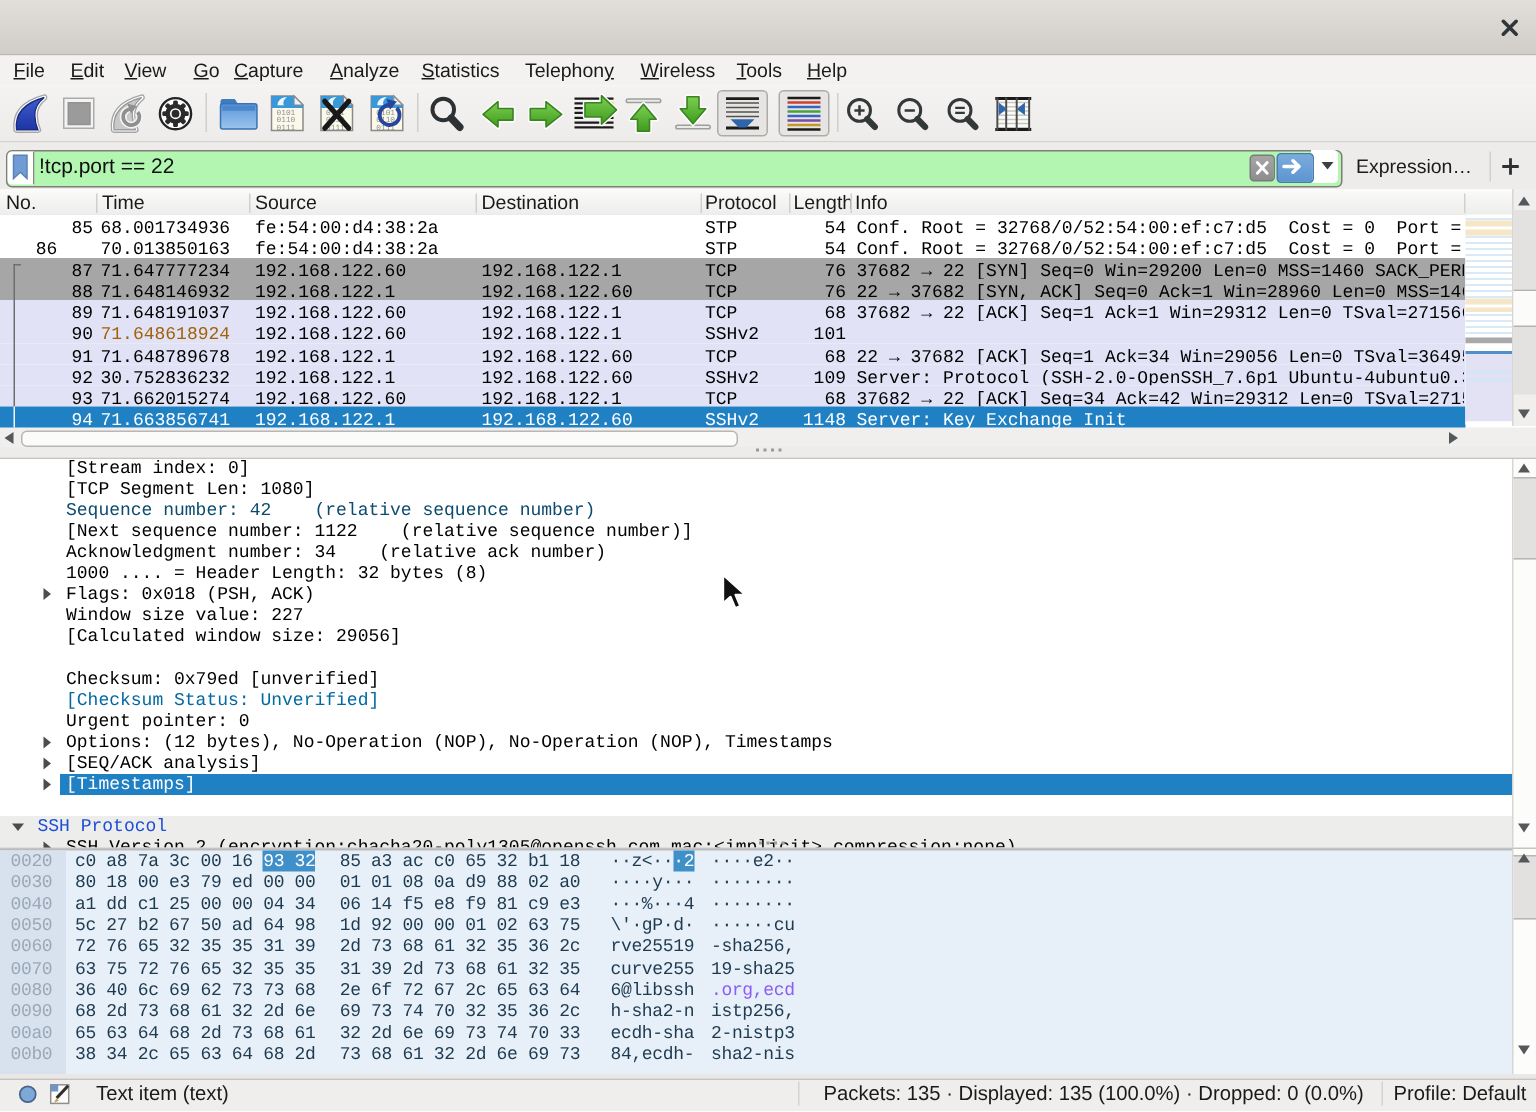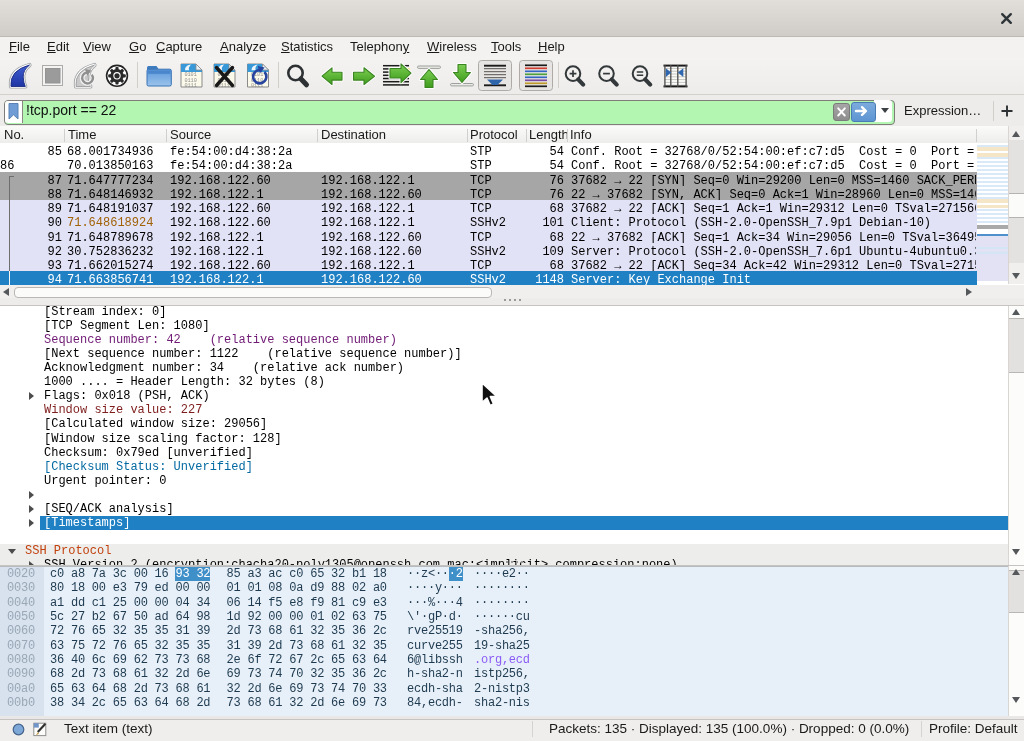--- a/index.html
+++ b/index.html
@@ -229,21 +229,21 @@
 <div class="abs" style="left:0;top:143px;width:976px;height:14px;background:#ffffff;overflow:hidden">
       <div class="mono" style="position:absolute;left:0;top:3px;width:62px;text-align:right;color:#000;line-height:12px">85</div>
       <div class="mono" style="position:absolute;left:67px;top:3px;color:#000;line-height:12px">68.001734936</div>
       <div class="mono" style="position:absolute;left:170px;top:3px;color:#000;line-height:12px">fe:54:00:d4:38:2a</div>
       <div class="mono" style="position:absolute;left:321px;top:3px;color:#000;line-height:12px"></div>
       <div class="mono" style="position:absolute;left:470px;top:3px;color:#000;line-height:12px">STP</div>
       <div class="mono" style="position:absolute;left:500px;top:3px;width:64px;text-align:right;color:#000;line-height:12px">54</div>
       <div class="mono" style="position:absolute;left:571px;top:3px;color:#000;line-height:12px">Conf. Root = 32768/0/52:54:00:ef:c7:d5  Cost = 0  Port = 0x8001</div>
     </div>
 <div class="abs" style="left:0;top:157px;width:976px;height:15px;background:#ffffff;overflow:hidden">
-      <div class="mono" style="position:absolute;left:0;top:3px;width:62px;text-align:left;color:#000;line-height:12px">86</div>
+      <div class="mono" style="position:absolute;left:0;top:3px;width:62px;text-align:center;color:#000;line-height:12px">86</div>
       <div class="mono" style="position:absolute;left:67px;top:3px;color:#000;line-height:12px">70.013850163</div>
       <div class="mono" style="position:absolute;left:170px;top:3px;color:#000;line-height:12px">fe:54:00:d4:38:2a</div>
       <div class="mono" style="position:absolute;left:321px;top:3px;color:#000;line-height:12px"></div>
       <div class="mono" style="position:absolute;left:470px;top:3px;color:#000;line-height:12px">STP</div>
       <div class="mono" style="position:absolute;left:500px;top:3px;width:64px;text-align:right;color:#000;line-height:12px">54</div>
       <div class="mono" style="position:absolute;left:571px;top:3px;color:#000;line-height:12px">Conf. Root = 32768/0/52:54:00:ef:c7:d5  Cost = 0  Port = 0x8001</div>
     </div>
 <div class="abs" style="left:0;top:172px;width:976px;height:14px;background:#a6a6a6;overflow:hidden">
       <div class="mono" style="position:absolute;left:0;top:3px;width:62px;text-align:right;color:#000;line-height:12px">87</div>
       <div class="mono" style="position:absolute;left:67px;top:3px;color:#000;line-height:12px">71.647777234</div>
@@ -271,21 +271,20 @@
       <div class="mono" style="position:absolute;left:500px;top:3px;width:64px;text-align:right;color:#000;line-height:12px">68</div>
       <div class="mono" style="position:absolute;left:571px;top:3px;color:#000;line-height:12px">37682 → 22 [ACK] Seq=1 Ack=1 Win=29312 Len=0 TSval=2715663480 TSecr=3649509693</div>
     </div>
 <div class="abs" style="left:0;top:214px;width:976px;height:15px;background:#e2e2f6;overflow:hidden">
       <div class="mono" style="position:absolute;left:0;top:3px;width:62px;text-align:right;color:#000;line-height:12px">90</div>
       <div class="mono" style="position:absolute;left:67px;top:3px;color:#a16207;line-height:12px">71.648618924</div>
       <div class="mono" style="position:absolute;left:170px;top:3px;color:#000;line-height:12px">192.168.122.60</div>
       <div class="mono" style="position:absolute;left:321px;top:3px;color:#000;line-height:12px">192.168.122.1</div>
       <div class="mono" style="position:absolute;left:470px;top:3px;color:#000;line-height:12px">SSHv2</div>
       <div class="mono" style="position:absolute;left:500px;top:3px;width:64px;text-align:right;color:#000;line-height:12px">101</div>
-      <div class="mono" style="position:absolute;left:571px;top:3px;color:#000;line-height:12px">Client: Protocol (SSH-2.0-OpenSSH_7.9p1 Debian-10)</div>
     </div>
 <div class="abs" style="left:0;top:229px;width:976px;height:14px;background:#e2e2f6;overflow:hidden">
       <div class="mono" style="position:absolute;left:0;top:3px;width:62px;text-align:right;color:#000;line-height:12px">91</div>
       <div class="mono" style="position:absolute;left:67px;top:3px;color:#000;line-height:12px">71.648789678</div>
       <div class="mono" style="position:absolute;left:170px;top:3px;color:#000;line-height:12px">192.168.122.1</div>
       <div class="mono" style="position:absolute;left:321px;top:3px;color:#000;line-height:12px">192.168.122.60</div>
       <div class="mono" style="position:absolute;left:470px;top:3px;color:#000;line-height:12px">TCP</div>
       <div class="mono" style="position:absolute;left:500px;top:3px;width:64px;text-align:right;color:#000;line-height:12px">68</div>
       <div class="mono" style="position:absolute;left:571px;top:3px;color:#000;line-height:12px">22 → 37682 [ACK] Seq=1 Ack=34 Win=29056 Len=0 TSval=3649509694 TSecr=2715663480</div>
     </div>
@@ -353,42 +352,42 @@
 <div class="abs" style="left:14px;top:287px;width:476px;height:9px;background:#fbfbfa;border:1px solid #b9b6b3;border-radius:4px"></div>
 <div class="abs arrX" style="left:966px;top:288px;border-left:6px solid #55585b"></div>
 <div class="abs" style="left:0;top:298px;width:1024px;height:7px;background:#edeceb"></div>
 <div class="abs" style="left:504px;top:299px;width:2px;height:2px;background:#9a9a9a"></div>
 <div class="abs" style="left:509px;top:299px;width:2px;height:2px;background:#9a9a9a"></div>
 <div class="abs" style="left:514px;top:299px;width:2px;height:2px;background:#9a9a9a"></div>
 <div class="abs" style="left:519px;top:299px;width:2px;height:2px;background:#9a9a9a"></div>
 <div class="abs" style="left:0;top:305px;width:1024px;height:260px;background:#fff;border-top:1px solid #c6c3c0;box-sizing:border-box"></div>
 <div class="abs mono" style="left:44px;top:305px;height:14px;overflow:hidden;color:#000;line-height:14px">[Stream index: 0]</div>
 <div class="abs mono" style="left:44px;top:319px;height:14px;overflow:hidden;color:#000;line-height:14px">[TCP Segment Len: 1080]</div>
-<div class="abs mono" style="left:44px;top:333px;height:14px;overflow:hidden;color:#701a75;line-height:14px">Sequence number: 42    (relative sequence number)</div>
+<div class="abs mono" style="left:44px;top:333px;height:14px;overflow:hidden;color:#0c4a6e;line-height:14px">Sequence number: 42    (relative sequence number)</div>
 <div class="abs mono" style="left:44px;top:347px;height:14px;overflow:hidden;color:#000;line-height:14px">[Next sequence number: 1122    (relative sequence number)]</div>
 <div class="abs mono" style="left:44px;top:361px;height:14px;overflow:hidden;color:#000;line-height:14px">Acknowledgment number: 34    (relative ack number)</div>
 <div class="abs mono" style="left:44px;top:375px;height:14px;overflow:hidden;color:#000;line-height:14px">1000 .... = Header Length: 32 bytes (8)</div>
 <div class="abs tri-r" style="left:29px;top:392px;border-left-color:#4c4c4c"></div>
 <div class="abs mono" style="left:44px;top:389px;height:14px;overflow:hidden;color:#000;line-height:14px">Flags: 0x018 (PSH, ACK)</div>
-<div class="abs mono" style="left:44px;top:403px;height:14px;overflow:hidden;color:#7f1d1d;line-height:14px">Window size value: 227</div>
+<div class="abs mono" style="left:44px;top:403px;height:14px;overflow:hidden;color:#000000;line-height:14px">Window size value: 227</div>
 <div class="abs mono" style="left:44px;top:417px;height:14px;overflow:hidden;color:#000;line-height:14px">[Calculated window size: 29056]</div>
-<div class="abs mono" style="left:44px;top:432px;height:14px;overflow:hidden;color:#000;line-height:14px">[Window size scaling factor: 128]</div>
 <div class="abs mono" style="left:44px;top:446px;height:14px;overflow:hidden;color:#000;line-height:14px">Checksum: 0x79ed [unverified]</div>
 <div class="abs mono" style="left:44px;top:460px;height:14px;overflow:hidden;color:#0369a1;line-height:14px">[Checksum Status: Unverified]</div>
 <div class="abs mono" style="left:44px;top:474px;height:14px;overflow:hidden;color:#000;line-height:14px">Urgent pointer: 0</div>
 <div class="abs tri-r" style="left:29px;top:491px;border-left-color:#4c4c4c"></div>
+<div class="abs mono" style="left:44px;top:488px;height:14px;overflow:hidden;color:#000;line-height:14px">Options: (12 bytes), No-Operation (NOP), No-Operation (NOP), Timestamps</div>
 <div class="abs tri-r" style="left:29px;top:505px;border-left-color:#4c4c4c"></div>
 <div class="abs mono" style="left:44px;top:502px;height:14px;overflow:hidden;color:#000;line-height:14px">[SEQ/ACK analysis]</div>
 <div class="abs" style="left:40px;top:516px;width:968px;height:14px;background:#1f80c4"></div>
 <div class="abs tri-r" style="left:29px;top:519px;border-left-color:#4c4c4c"></div>
 <div class="abs mono" style="left:44px;top:516px;height:14px;overflow:hidden;color:#fff;line-height:14px">[Timestamps]</div>
 <div class="abs mono" style="left:44px;top:550px;height:32px;overflow:hidden;color:#14532d;line-height:14px">TCP payload (1080 bytes)</div>
 <div class="abs" style="left:0;top:544px;width:1008px;height:14px;background:#ededec"></div>
 <div class="abs tri-d" style="left:8px;top:549px"></div>
-<div class="abs mono" style="left:25px;top:544px;height:14px;overflow:hidden;color:#c2410c;line-height:14px">SSH Protocol</div>
+<div class="abs mono" style="left:25px;top:544px;height:14px;overflow:hidden;color:#1d4ed8;line-height:14px">SSH Protocol</div>
 <div class="abs" style="left:0;top:558px;width:1008px;height:7px;background:#ededec"></div>
 <div class="abs tri-r" style="left:29px;top:561px;border-left-color:#4c4c4c"></div>
 <div class="abs mono" style="left:44px;top:558px;height:7px;overflow:hidden;color:#000;line-height:14px">SSH Version 2 (encryption:chacha20-poly1305@openssh.com mac:&lt;implicit&gt; compression:none)</div>
 <div class="abs" style="left:1008px;top:306px;width:16px;height:259px;background:#fcfcfb;border-left:1px solid #d8d5d2"></div>
 <div class="abs" style="left:1009px;top:318px;width:15px;height:55px;background:#e2e1e0;border-top:1px solid #b9b7b4;border-bottom:1px solid #b9b7b4;box-sizing:border-box"></div>
 <div class="abs arrY" style="left:1012px;top:309px;border-bottom:6px solid #55585b"></div>
 <div class="abs arrY" style="left:1012px;top:549px;border-top:6px solid #55585b"></div>
 <svg class="abs" style="left:479px;top:381px" width="22" height="28" viewBox="0 0 22 28">
 <polygon points="3,2 3,21.5 8.0,17.0 11.2,24.6 14.6,23.1 11.4,15.6 18,15.6" fill="#111" stroke="#fff" stroke-width="1.6" stroke-linejoin="round"></polygon>
     </svg>

